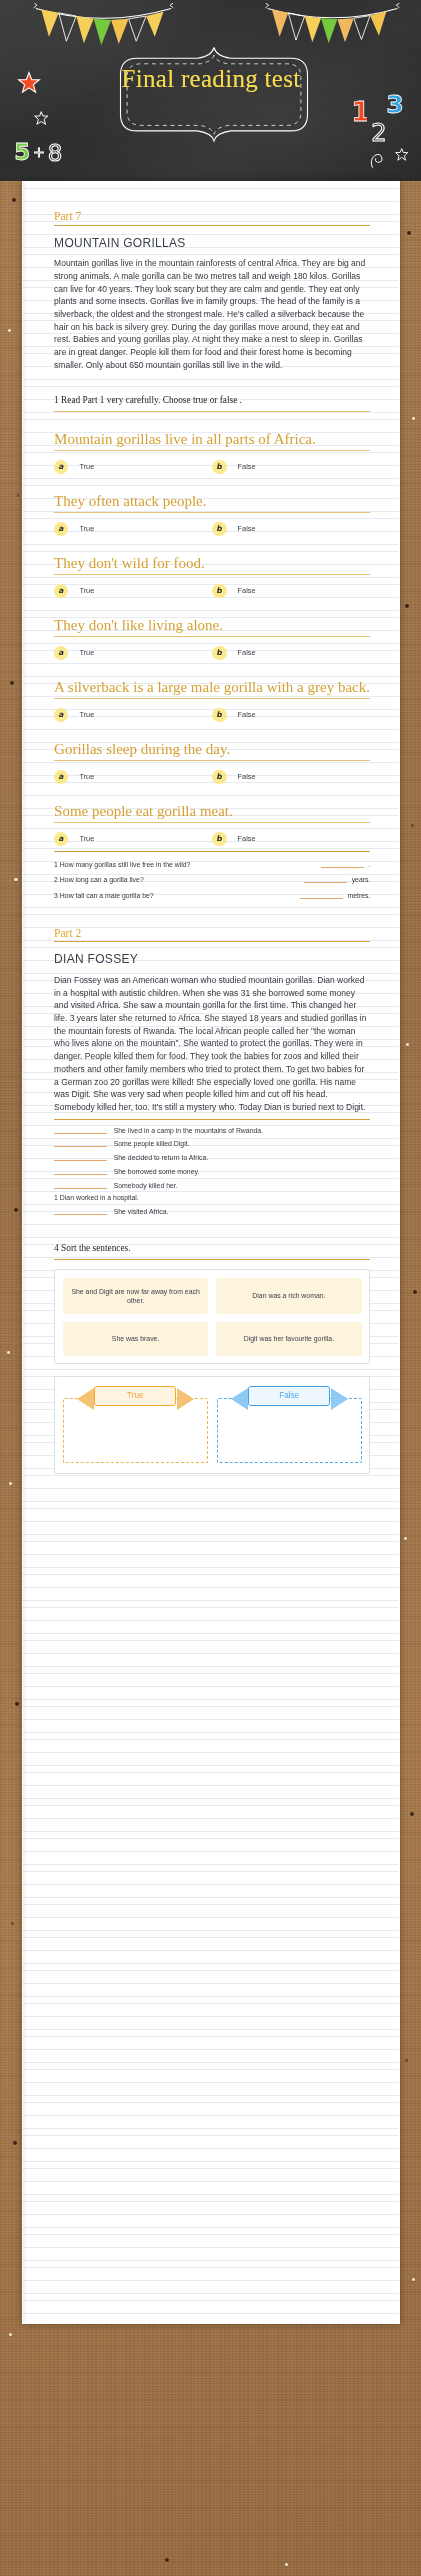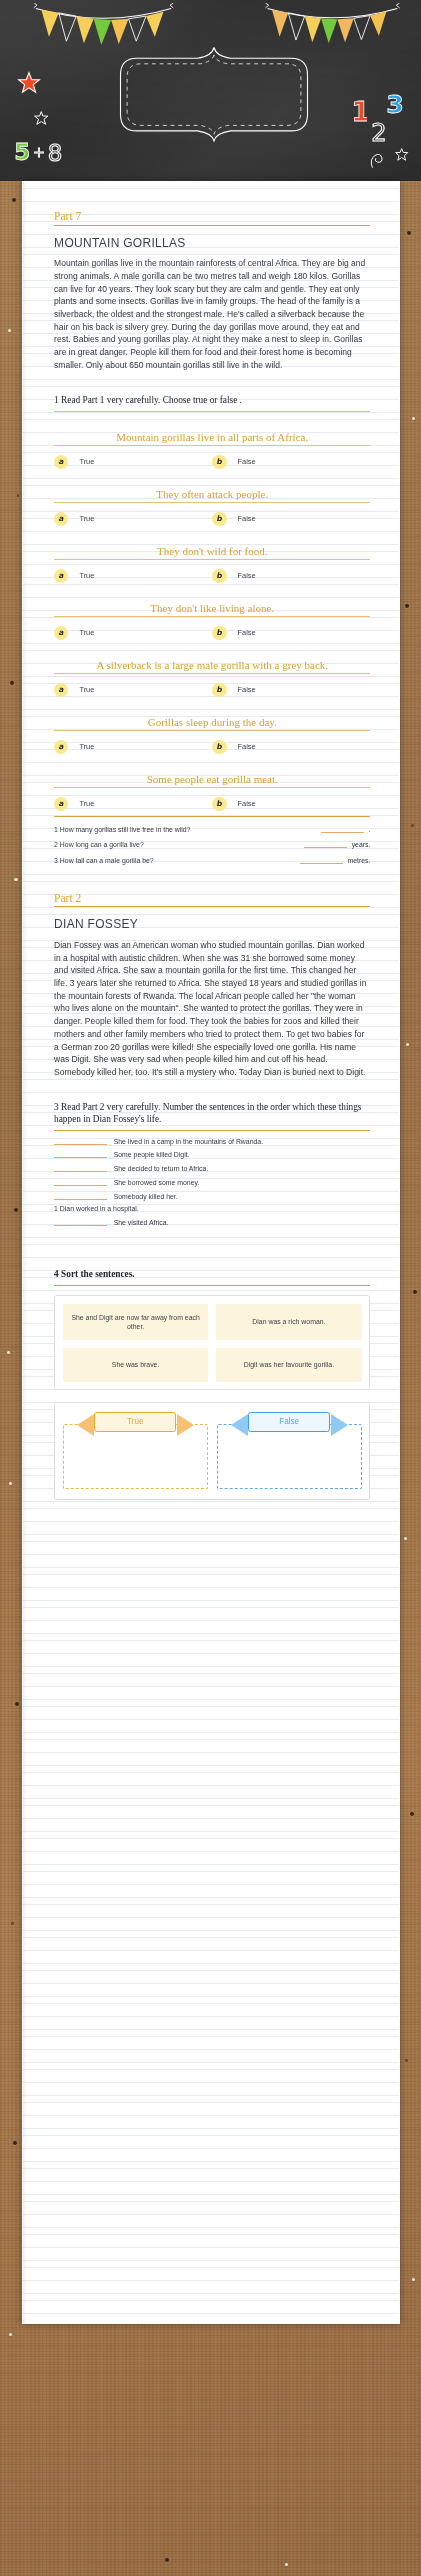--- a/index.html
+++ b/index.html
@@ -139,24 +139,23 @@
     font-size: 9.3px;
     line-height: 12px;
     color: #20252b;
     margin-top: 22px;
   }
 
   
   .tf-item { margin-top: 18.7px; }
   .tf-q {
     font-family: "Liberation Serif", serif;
-    font-size: 11px;
+    font-size: 15px;
     color: #d6a033;
     margin-bottom: 2.2px;
-    text-align: center;
   }
   .tf-opts {
     display: flex;
     margin-top: 8.8px;
   }
   .tf-opt {
     display: flex;
     align-items: center;
     width: 50%;
   }
@@ -418,20 +417,23 @@
       <svg width="198" height="99" viewBox="0 0 360 180">
         <path d="M180 6 Q176 22 150 26 L40 26 Q10 26 10 56 L10 128 Q10 158 40 158 L150 158
                  Q176 162 180 176 Q184 162 210 158 L320 158 Q350 158 350 128 L350 56
                  Q350 26 320 26 L210 26 Q184 22 180 6 Z" fill="none" stroke="#ffffff" stroke-width="2"></path>
         <path d="M180 20 Q177 32 155 36 L48 36 Q22 36 22 60 L22 124 Q22 148 48 148 L155 148
                  Q177 152 180 164 Q183 152 205 148 L312 148 Q338 148 338 124 L338 60
                  Q338 36 312 36 L205 36 Q183 32 180 20 Z" fill="none" stroke="#ffffff" stroke-width="1.4" stroke-dasharray="7 7"></path>
       </svg>
     </div>
 
+    <div class="title-wrap">
+      <span class="title-text">Final reading test</span>
+    </div>
   </div>
 
   <div class="paper-outer">
     <div class="paper">
 
       <div class="part-head">Part 7</div>
       <hr class="rule-gold">
       <div class="passage-title">MOUNTAIN GORILLAS</div>
       <div class="passage-body">Mountain gorillas live in the mountain rainforests of central Africa. They are big and strong animals. A male gorilla can be two metres tall and weigh 180 kilos. Gorillas can live for 40 years. They look scary but they are calm and gentle. They eat only plants and some insects. Gorillas live in family groups. The head of the family is a silverback, the oldest and the strongest male. He's called a silverback because the hair on his back is silvery grey. During the day gorillas move around, they eat and rest. Babies and young gorillas play. At night they make a nest to sleep in. Gorillas are in great danger. People kill them for food and their forest home is becoming smaller. Only about 650 mountain gorillas still live in the wild.</div>
 
@@ -559,21 +561,20 @@
             <span class="blank"></span>
             <span class="unit">metres.</span>
           </div>
         </div>
 
       <div class="part-head" style="margin-top:28.5px;">Part 2</div>
       <hr class="rule-gold">
       <div class="passage-title">DIAN FOSSEY</div>
       <div class="passage-body">Dian Fossey was an American woman who studied mountain gorillas. Dian worked in a hospital with autistic children. When she was 31 she borrowed some money and visited Africa. She saw a mountain gorilla for the first time. This changed her life. 3 years later she returned to Africa. She stayed 18 years and studied gorillas in the mountain forests of Rwanda. The local African people called her "the woman who lives alone on the mountain". She wanted to protect the gorillas. They were in danger. People killed them for food. They took the babies for zoos and killed their mothers and other family members who tried to protect them. To get two babies for a German zoo 20 gorillas were killed! She especially loved one gorilla. His name was Digit. She was very sad when people killed him and cut off his head. Somebody killed her, too. It's still a mystery who. Today Dian is buried next to Digit.</div>
 
-      <div class="ex-prompt">3 Read Part 2 very carefully. Number the sentences in the order which these things happen in Dian Fossey's life.</div>
       <hr class="rule-gold" style="margin-top:5.5px; margin-bottom:2.2px;">
       <div id="order-list">
           <div class="order-row">
             <span class="order-blank"></span>
             <span>She lived in a camp in the mountains of Rwanda.</span>
           </div>
           <div class="order-row">
             <span class="order-blank"></span>
             <span>Some people killed Digit.</span>
           </div>
@@ -591,21 +592,21 @@
           </div>
           <div class="order-row prefilled">
             <span class="order-num">1 Dian worked in a hospital.</span>
           </div>
           <div class="order-row">
             <span class="order-blank"></span>
             <span>She visited Africa.</span>
           </div>
         </div>
 
-      <div class="ex-prompt" style="margin-top:42px;font-weight:bold;">4 Sort the sentences.</div>
+      <div class="ex-prompt" style="margin-top:27px;">4 Sort the sentences.</div>
       <hr class="rule-gold" style="margin-top:5.5px; margin-bottom:0;">
 
       <div class="sort-box" id="sort-box">
           <div class="sort-card">She and Digit are now far away from each other.</div>
           <div class="sort-card">Dian was a rich woman.</div>
           <div class="sort-card">She was brave.</div>
           <div class="sort-card">Digit was her favourite gorilla.</div>
         </div>
 
       <div class="drop-box" id="drop-box">

